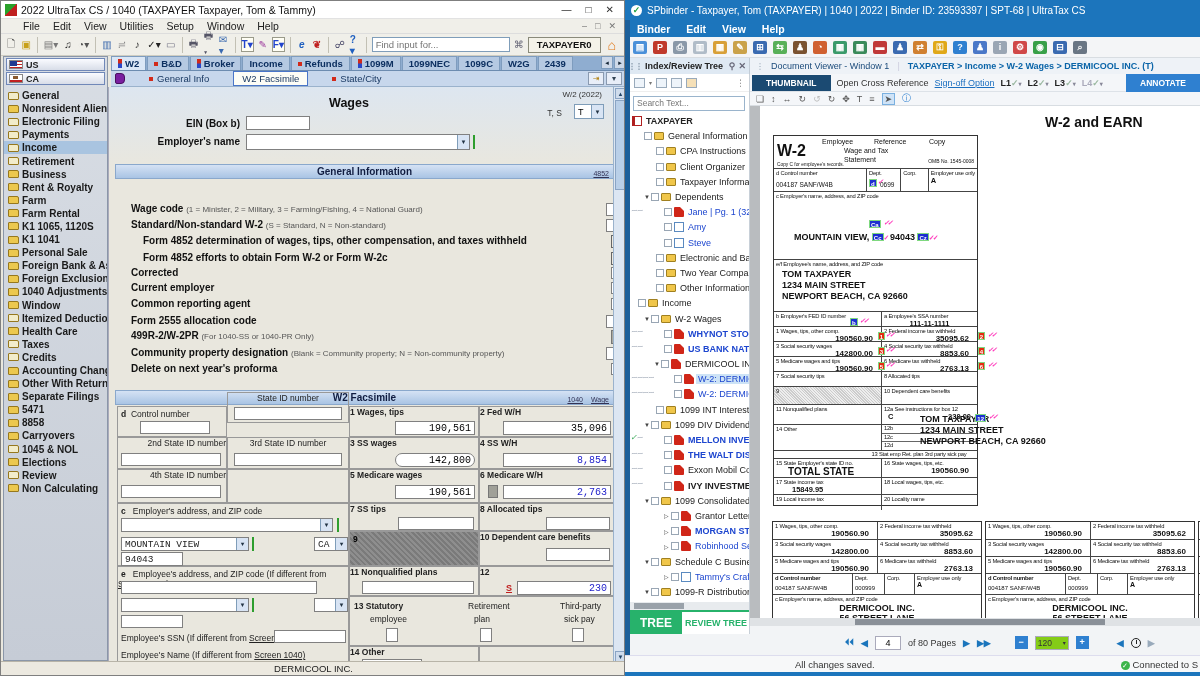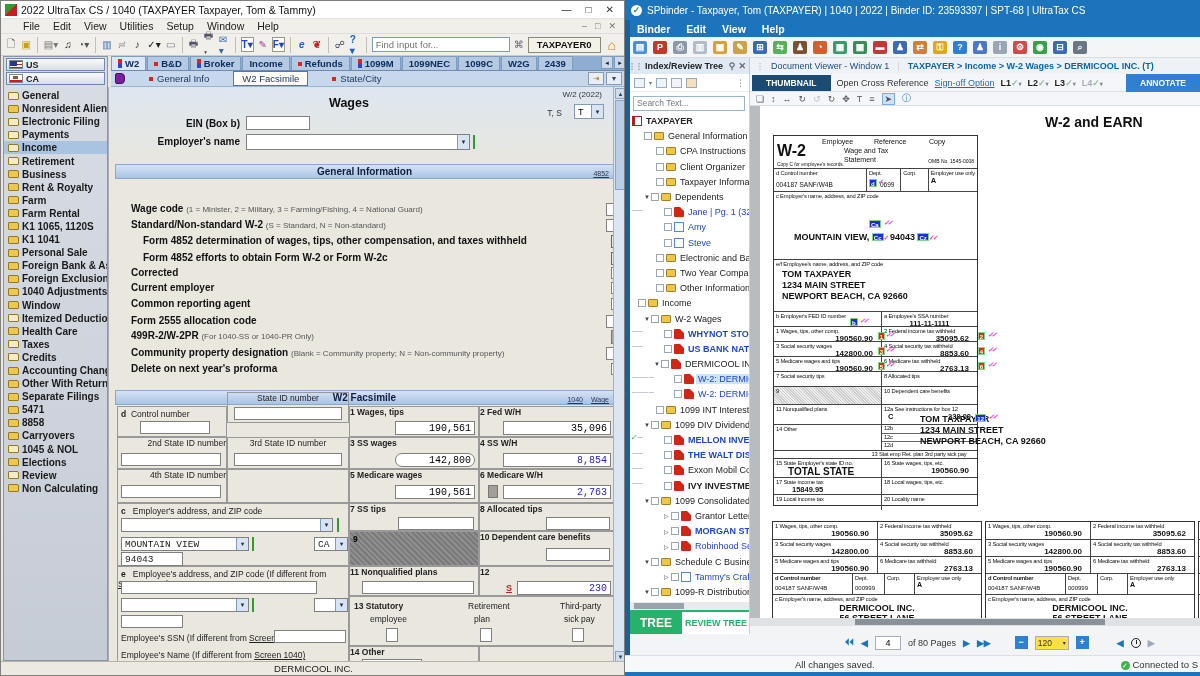--- a/index.html
+++ b/index.html
@@ -147,21 +147,21 @@
 
   .w2copy { position:absolute; top:415px; width:210px; height:104px; border:1px solid #333; background:#fff; font-size:6px; color:#111; }
   .d-hscroll { position:absolute; left:0; bottom:0; width:450px; height:8px; background:#dfe2e5; }
   .d-hscroll .th { position:absolute; left:105px; top:1px; width:250px; height:6px; background:#8a9098; }
 
   .s-nav { position:absolute; left:125px; top:630px; width:450px; height:25px; background:#f2f4f6; display:flex; align-items:center; font-size:9px; color:#1b75bc; gap:7px; padding-left:95px; }
   .nvi { color:#1b75bc; font-size:9px; font-weight:bold; }
   .nvi.dim { color:#9ab; }
   .pgin { width:26px; height:14px; border:1px solid #aab; text-align:center; font-size:9px; }
   .zbtn { width:13px; height:13px; background:#2f80d0; color:#fff; font-weight:bold; text-align:center; line-height:12px; }
-  .zsel { width:34px; height:14px; border:1px solid #aab; background:#fde047; font-size:8.5px; display:flex; align-items:center; justify-content:space-between; padding:0 2px; color:#333; }
+  .zsel { width:34px; height:14px; border:1px solid #aab; background:#84cc16; font-size:8.5px; display:flex; align-items:center; justify-content:space-between; padding:0 2px; color:#333; }
   .clock { width:10px; height:10px; border:1.5px solid #222; border-radius:50%; position:relative; }
   .clock::after { content:""; position:absolute; left:4px; top:1px; width:1px; height:4px; background:#222; }
   .ofpg { color:#333; }
   .s-status { position:absolute; left:0; top:655px; width:575px; height:17px; background:#f7f8f9; border-top:1px solid #dde; font-size:9.5px; color:#333; }
   .s-strip { position:absolute; left:0; top:672px; width:575px; height:4px; background:#1c75bc; }
   .gdot { display:inline-block; width:9px; height:9px; border-radius:50%; background:#3cb54a; color:#fff; font-size:7px; line-height:9px; text-align:center; margin-right:3px; }
 </style>
 </head>
 <body>
 

